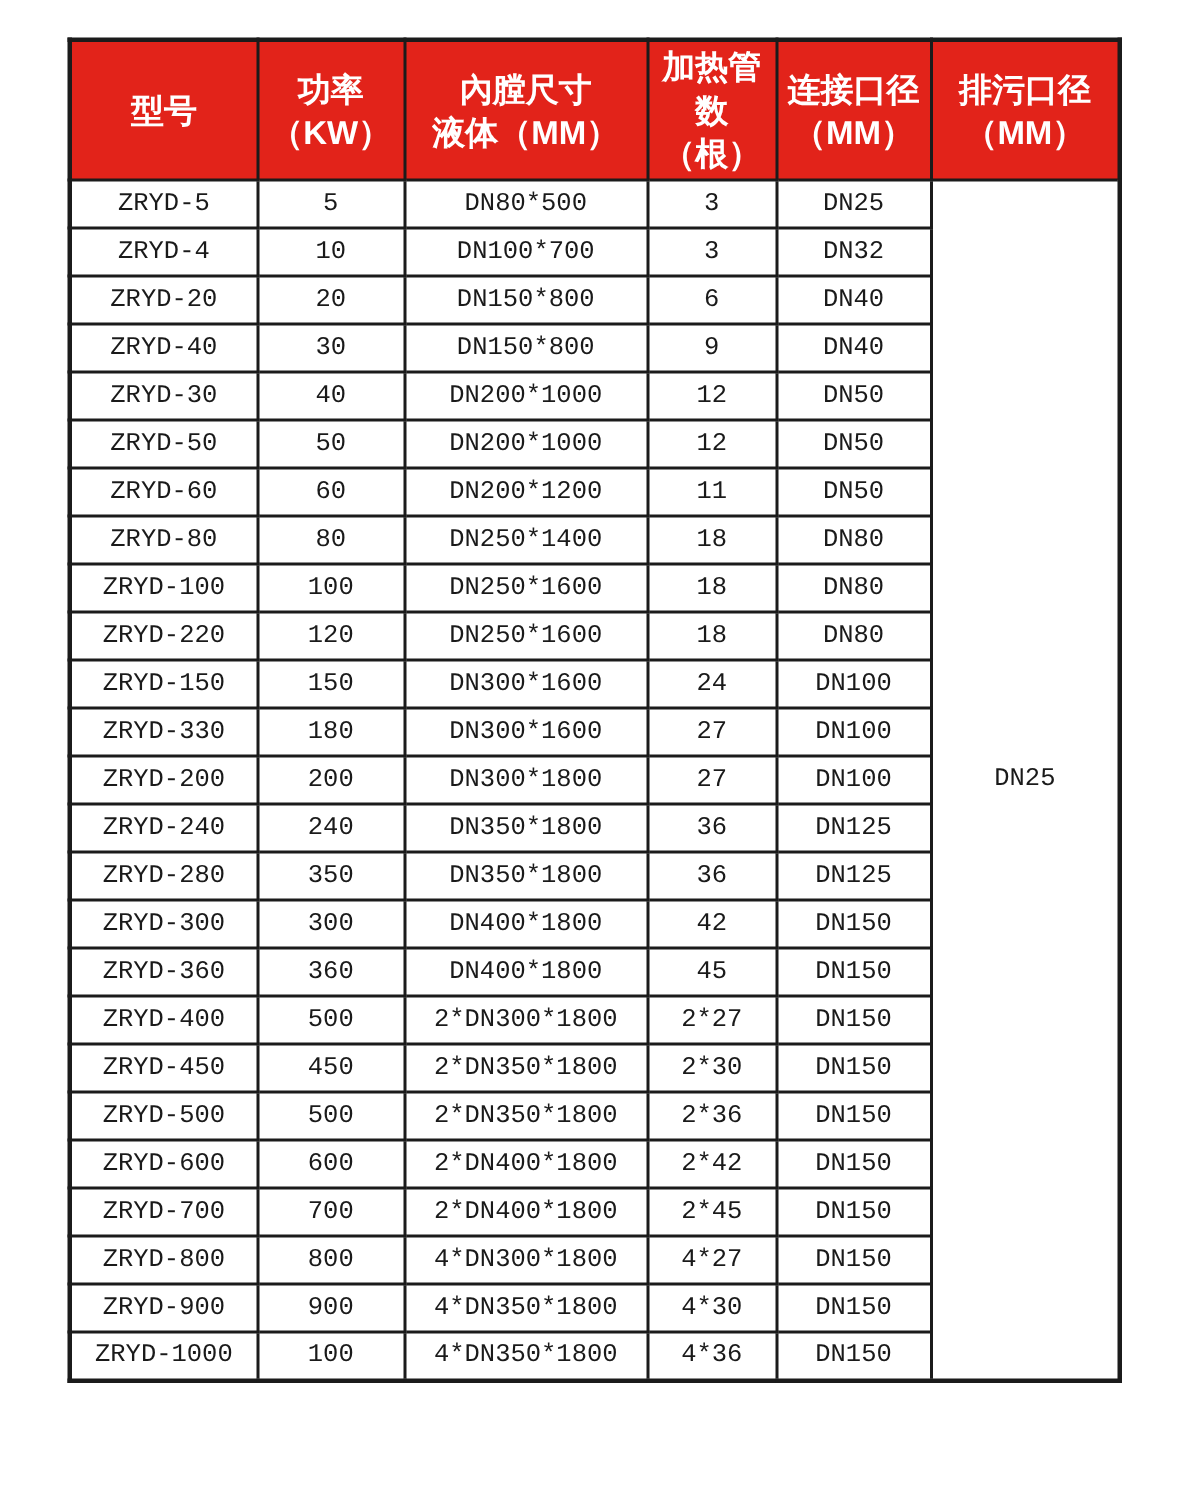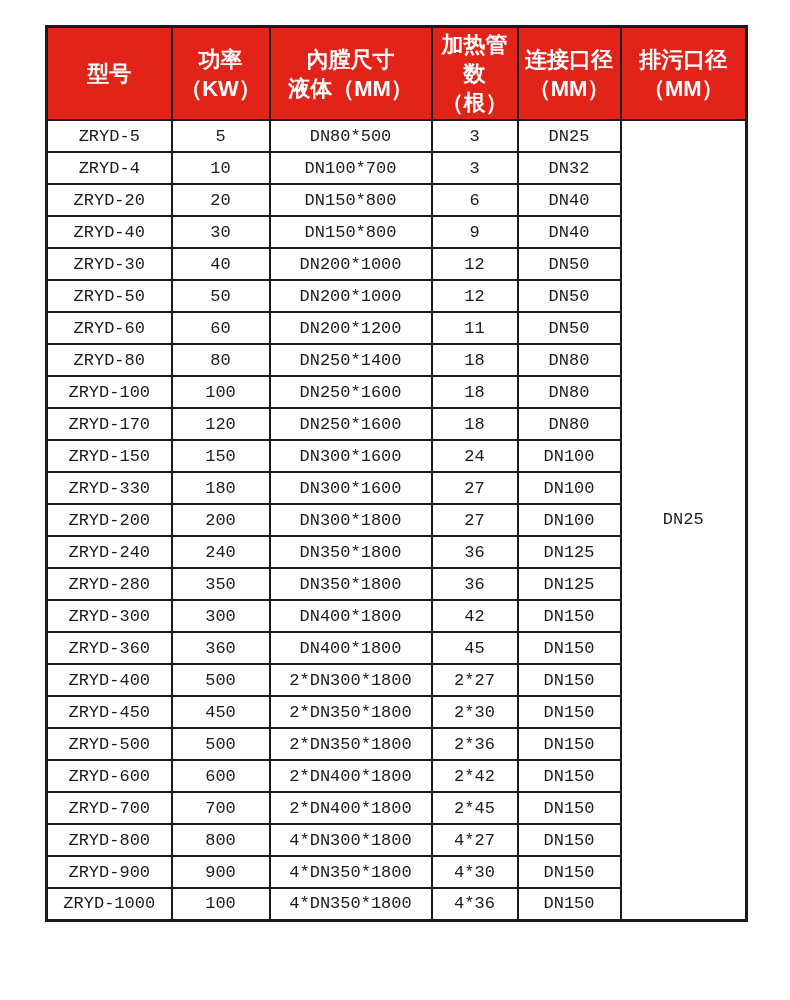--- a/index.html
+++ b/index.html
@@ -170,21 +170,21 @@
           <td>DN80</td>
         </tr>
         <tr>
           <td>ZRYD-100</td>
           <td>100</td>
           <td>DN250*1600</td>
           <td>18</td>
           <td>DN80</td>
         </tr>
         <tr>
-          <td>ZRYD-170</td>
+          <td>ZRYD-220</td>
           <td>120</td>
           <td>DN250*1600</td>
           <td>18</td>
           <td>DN80</td>
         </tr>
         <tr>
           <td>ZRYD-150</td>
           <td>150</td>
           <td>DN300*1600</td>
           <td>24</td>

